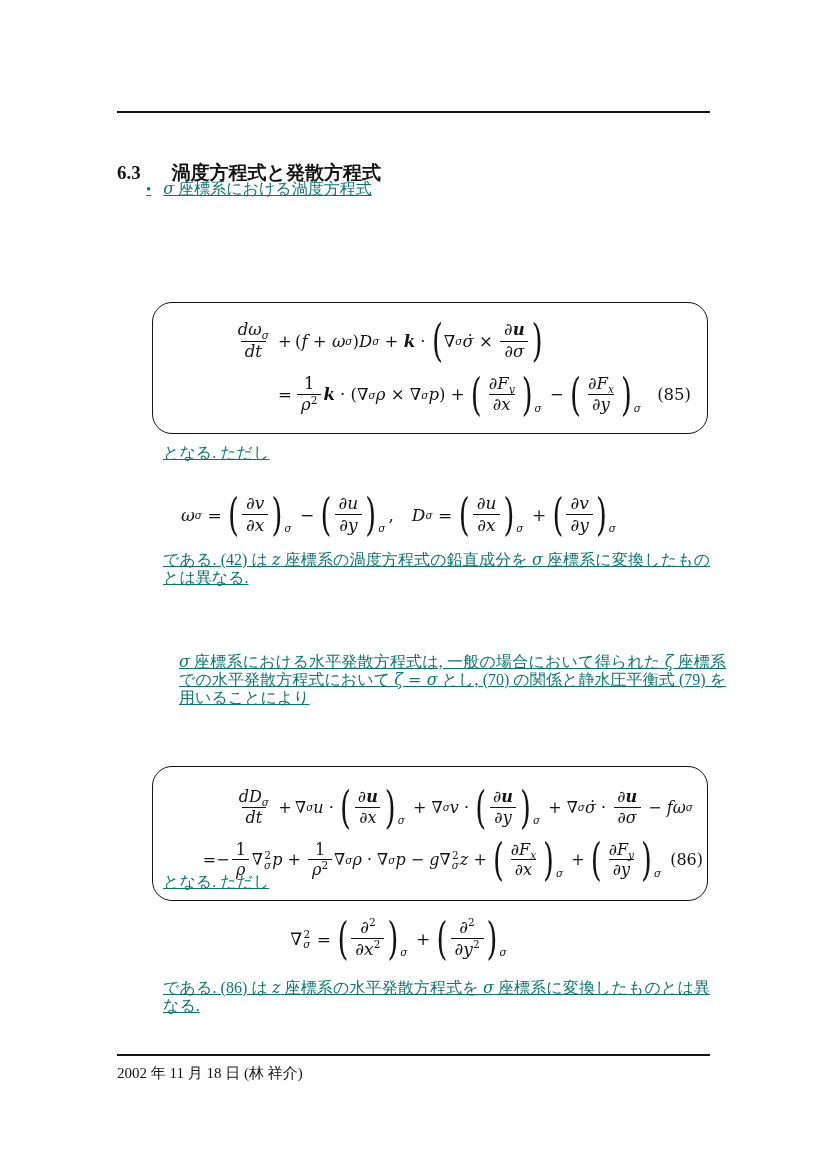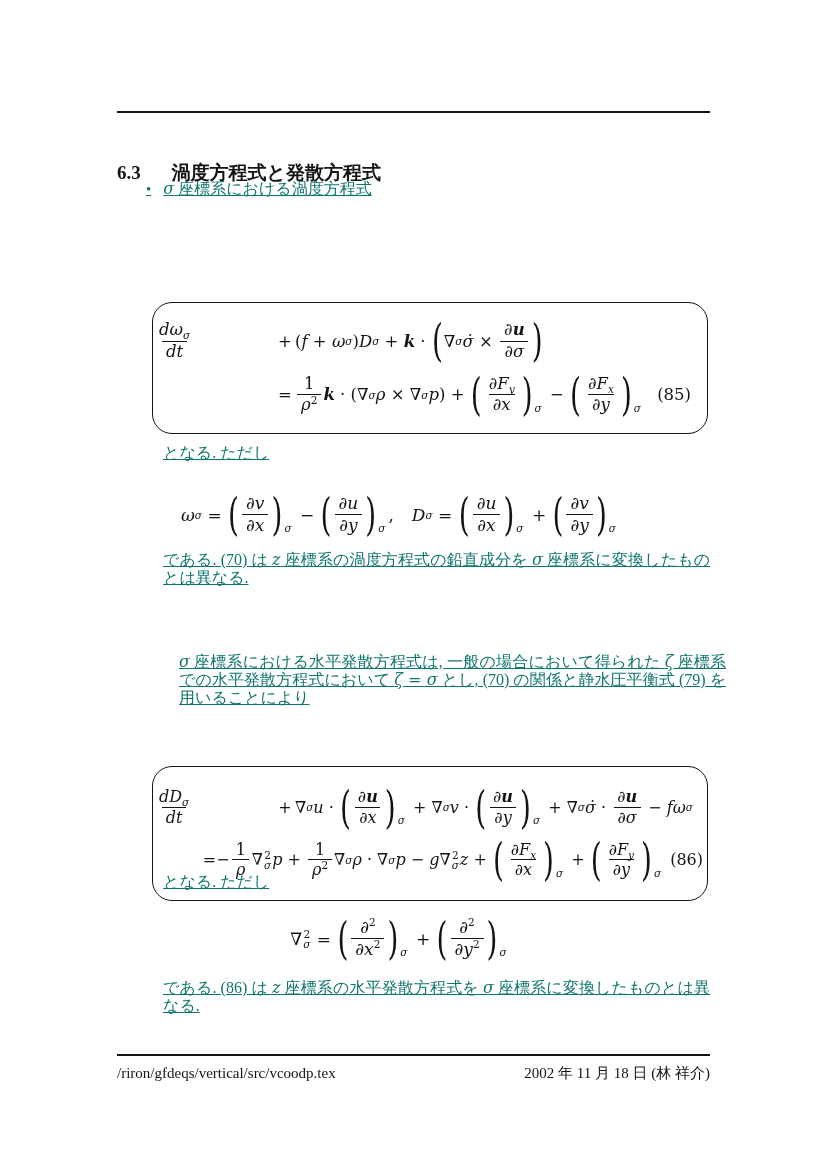--- a/index.html
+++ b/index.html
@@ -45,21 +45,21 @@
   .bsub{font-size:10.5px;font-style:italic;position:relative;top:13px;margin:0 3px 0 1px;}
   .ss{display:inline-flex;flex-direction:column;align-items:center;font-size:10.5px;
       line-height:10px;vertical-align:-7px;margin:0 1px;}
   .ss .sub{font-style:italic;}
   .comma{margin-right:18px;}
   
   .eqbox{position:absolute;left:152px;width:554px;border:1.2px solid #141414;border-radius:20px;
          background:#fff;overflow:hidden;}
   .eqarea{position:absolute;inset:0;display:flex;flex-direction:column;justify-content:center;gap:14px;}
   .eqrow{display:flex;align-items:center;}
-  .lhs{width:122px;display:flex;justify-content:flex-start;align-items:center;}
+  .lhs{width:122px;display:flex;justify-content:flex-end;align-items:center;}
   .opc{width:20px;text-align:center;}
   .rhs{flex:1;display:flex;align-items:center;flex-wrap:nowrap;padding-right:4px;}
   .eqnum{position:absolute;right:16px;font-style:normal;}
   .eqnum86{margin-left:6px;}
   
   .mideq{position:absolute;left:117px;width:566px;display:flex;justify-content:center;
          align-items:center;font-size:17px;}
   
   .ft{position:absolute;top:1063px;left:117px;width:593px;display:flex;justify-content:space-between;
       font-size:15px;line-height:20px;}
@@ -128,21 +128,21 @@
       <span class="bp">)</span>
       <sub class="bsub">σ</sub>
       <span class="up"> + </span>
       <span class="bp">(</span>
       <span class="frac"><span class="num"><span class="it">∂v</span></span><span class="den"><span class="it">∂y</span></span></span>
       <span class="bp">)</span>
       <sub class="bsub">σ</sub>
   </div>
 
   <p class="para jp" style="top:551px;margin:0;">
-    <span>である. (70) は </span><span class="gv">z</span><span> 座標系の渦度方程式の鉛直成分を </span><span class="gv">σ</span><span> 座標系に変換したものとは異なる.</span>
+    <span>である. (42) は </span><span class="gv">z</span><span> 座標系の渦度方程式の鉛直成分を </span><span class="gv">σ</span><span> 座標系に変換したものとは異なる.</span>
   </p>
 
 
   <p class="para jp" style="top:637px;margin:16px;">
     <span class="gv">σ</span><span> 座標系における水平発散方程式は, 一般の場合において得られた </span><span class="gv">ζ</span><span> 座標系での水平発散方程式において </span><span class="gv">ζ = σ</span><span> とし, (70) の関係と静水圧平衡式 (79) を用いることにより</span>
   </p>
 
   <div class="eqbox m" style="top:766px;height:133px;font-size:16px;">
     <div class="eqarea">
       <div class="eqrow">
@@ -181,17 +181,16 @@
       <span class="bp">)</span>
       <sub class="bsub">σ</sub>
   </div>
 
   <p class="para jp" style="top:979px;margin:0;">
     <span>である. (86) は </span><span class="gv">z</span><span> 座標系の水平発散方程式を </span><span class="gv">σ</span><span> 座標系に変換したものとは異なる.</span>
   </p>
 
   <div class="rule ftr"></div>
   <div class="ft">
-    <span>/riron/gfdeqs/vertical/src/vcoodp.tex</span>
     <span>2002 年 11 月 18 日 (林 祥介)</span>
   </div>
 
 </div>
 
 </body></html>

